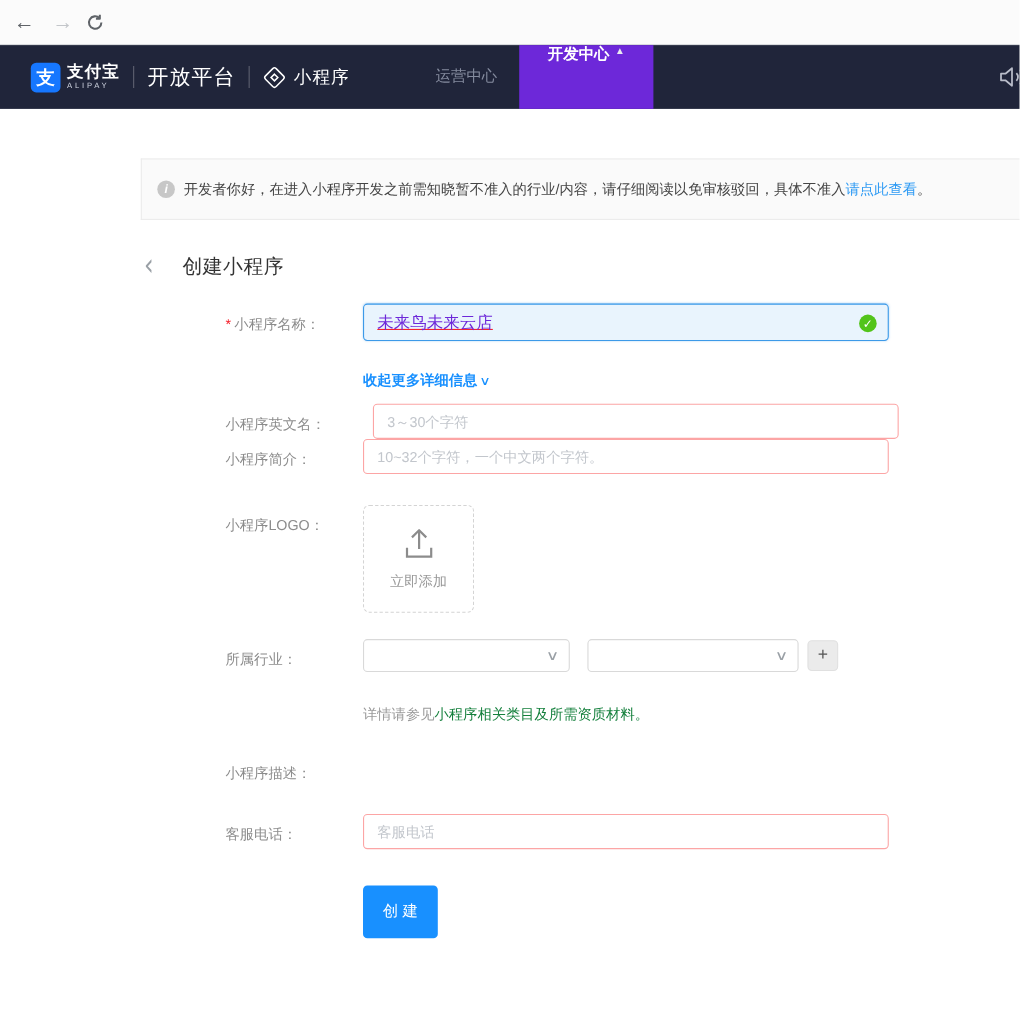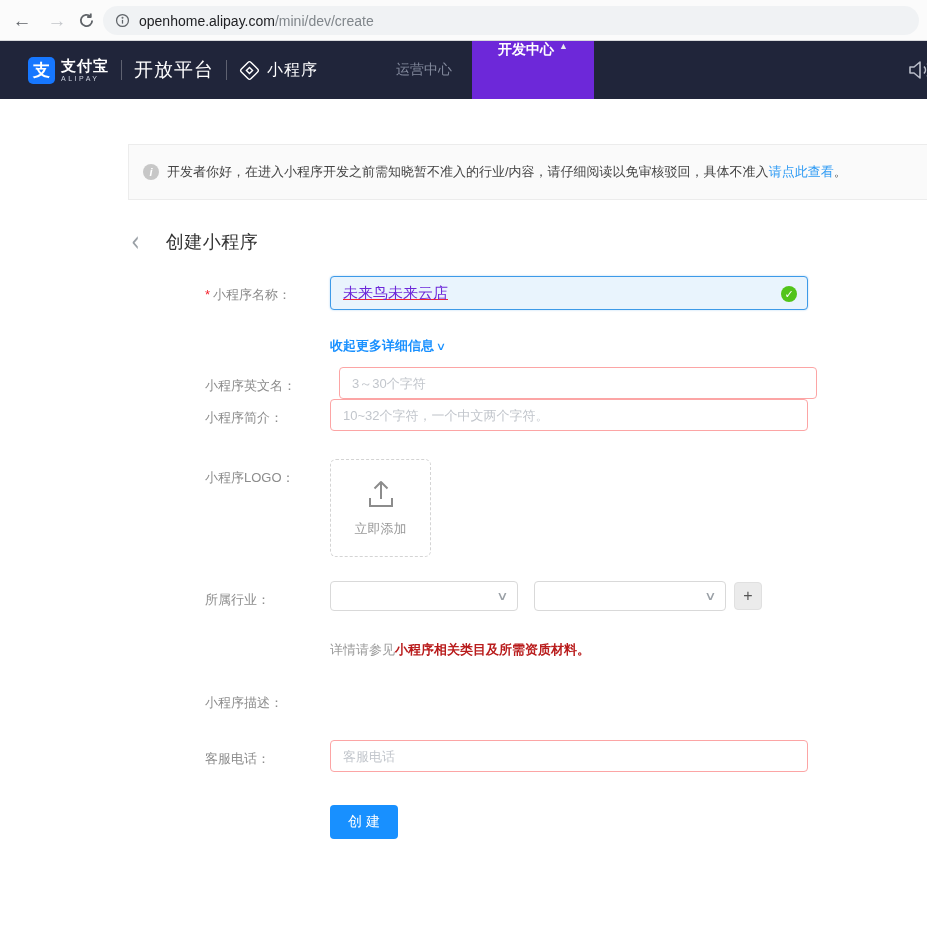--- a/index.html
+++ b/index.html
@@ -96,56 +96,48 @@
     display:flex; align-items:center; justify-content:flex-end; padding:0 10px;
     cursor:pointer; }
   #industry-select-1 { width:188px; }
   #industry-select-2 { width:192px; margin-left:16px; }
   .select-box .chev { color:#9aa0a6; font-size:12px; transform:scaleX(1.4); }
   #industry-add-btn { width:28px; height:28px; margin-left:8px; background:#ebebeb;
     border:1px solid #e0e0e0; border-radius:4px; font-size:16px; color:#555;
     display:flex; align-items:center; justify-content:center; cursor:pointer; }
 
   #industry-hint { margin:30px 0 0 125px; font-size:13px; color:#9a9a9a; }
-  #industry-hint a { color:#b91c1c; text-decoration:none; cursor:pointer;font-weight:bold; }
+  #industry-hint a { color:#15803d; text-decoration:none; cursor:pointer; }
 
   .textarea { width:478px; height:80px; border:1px solid #d9d9d9; border-radius:4px;
     padding:8px 12px; font-size:13px; color:#333; resize:vertical; outline:none;
     font-family:inherit; }
   .textarea::placeholder { color:#c2c6cc; }
 
   #submit-row { margin:33px 0 0 125px; }
-  #create-btn { width:68px; height:34px; background:#1890ff; color:#fff; border:none;
+  #create-btn { width:68px; height:48px; background:#1890ff; color:#fff; border:none;
     border-radius:4px; font-size:14px; letter-spacing:4px; padding-left:4px;
     cursor:pointer; font-family:inherit; }
 
   svg { display:block; }
 </style>
 </head>
 <body>
 
 <div id="stage">
 
   <div id="browser-bar">
     <span class="nav-btn">←</span>
     <span class="nav-btn disabled">→</span>
     <span class="nav-btn" id="reload-btn">
       <svg width="17" height="17" viewBox="0 0 24 24" fill="none" stroke="#5f6368" stroke-width="2.6">
         <path d="M20 12a8 8 0 1 1-2.3-5.6"></path>
           <path d="M18 2v5h-5" stroke-linejoin="round"></path>
       </svg>
     </span>
-    <div id="url-pill">
-      <svg width="15" height="15" viewBox="0 0 24 24" fill="none" stroke="#5f6368" stroke-width="2">
-        <circle cx="12" cy="12" r="9.5"></circle>
-          <line x1="12" y1="11" x2="12" y2="17"></line>
-          <circle cx="12" cy="7.5" r="0.6" fill="#5f6368"></circle>
-      </svg>
-      <span id="url-text"><span>openhome.alipay.com</span><span class="path">/mini/dev/create</span></span>
-    </div>
   </div>
 
   <div id="navbar">
     <div id="alipay-logo">支</div>
     <div id="logo-words">
       <div id="logo-zh">支付宝</div>
       <div id="logo-en">ALIPAY</div>
     </div>
     <div class="nav-divider"></div>
     <div id="platform-name">开放平台</div>

